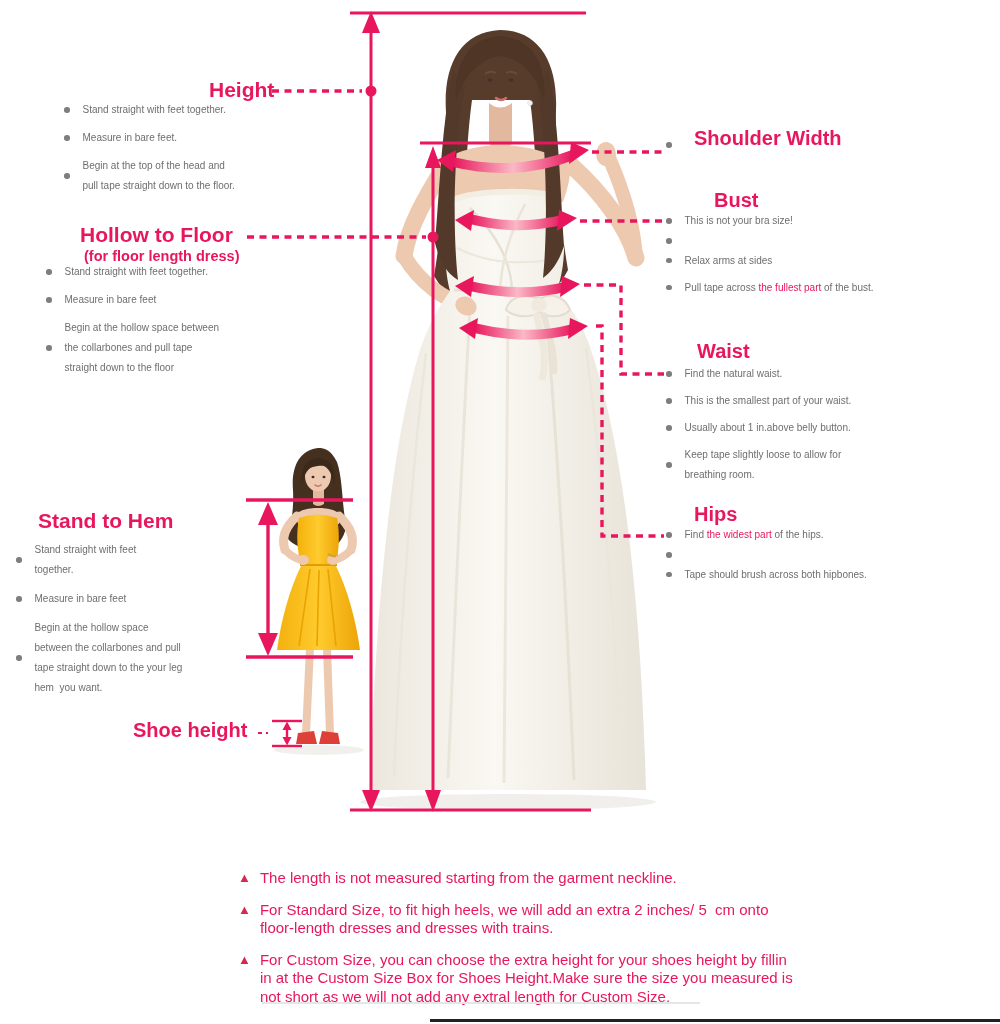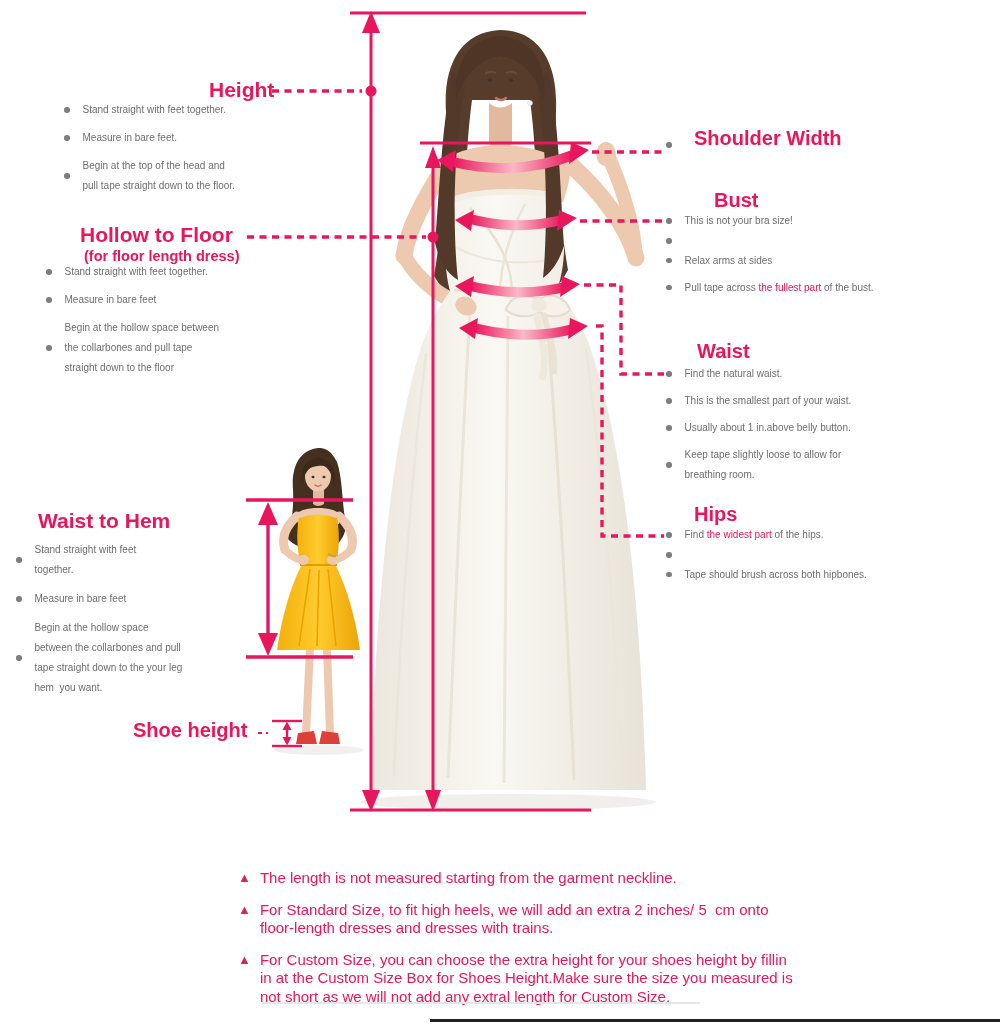--- a/index.html
+++ b/index.html
@@ -261,21 +261,21 @@
       <span class="li-text"><span>Measure in bare feet</span></span>
     </li>
     <li>
       <span class="b-dot"></span>
       <span class="li-text"><span>Begin at the hollow space between
 the collarbones and pull tape
 straight down to the floor</span></span>
     </li>
   </ul>
 
-<div id="t-hollow-hem" class="h">Waist to Hem</div>
+<div id="t-hollow-hem" class="h">Stand to Hem</div>
 <ul id="l-hollow-hem" class="meas">
     <li>
       <span class="b-dot"></span>
       <span class="li-text"><span>Stand straight with feet
 together.</span></span>
     </li>
     <li>
       <span class="b-dot"></span>
       <span class="li-text"><span>Measure in bare feet</span></span>
     </li>

